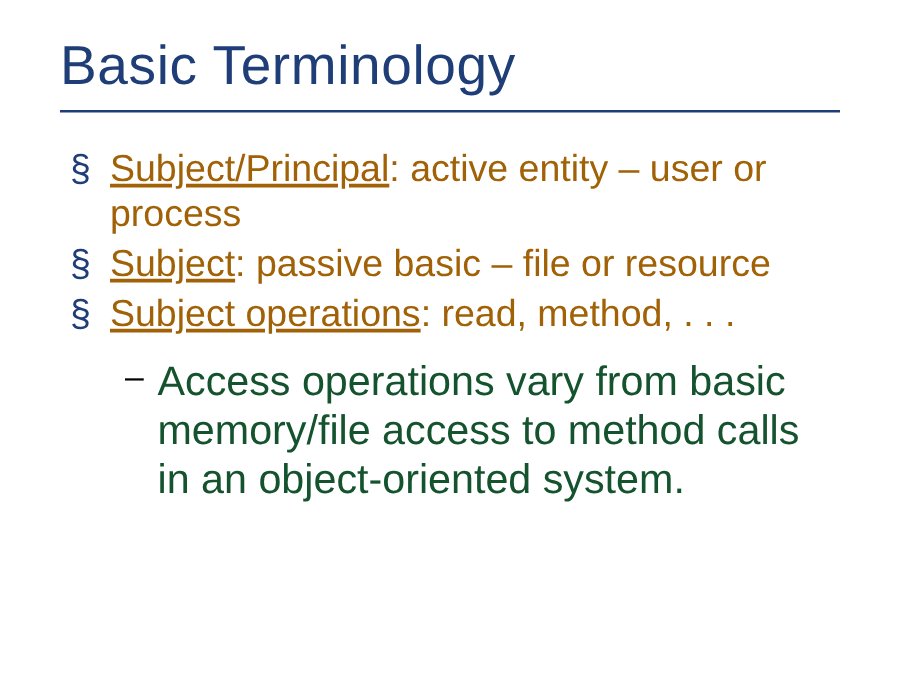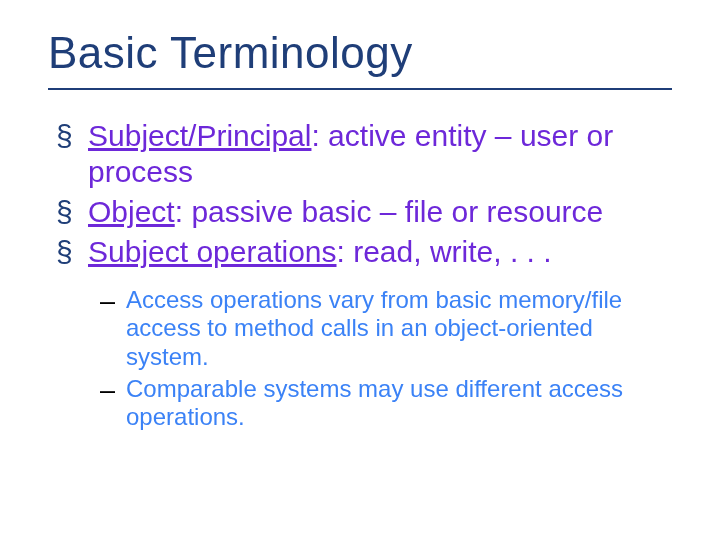--- a/index.html
+++ b/index.html
@@ -33,21 +33,21 @@
   .bullets {
     list-style: none;
     padding: 0;
     margin: 0 0 16px 0;
   }
   .bullets > li {
     position: relative;
     padding-left: 40px;
     font-size: 30px;
     line-height: 1.2;
-    color: #6d28d9;
+    color: #a16207;
     margin-bottom: 4px;
   }
   .bullets > li::before {
     content: "§";
     position: absolute;
     left: 8px;
     top: 0;
     color: #1f3e78;
     font-size: 30px;
   }
@@ -55,23 +55,23 @@
     text-decoration: underline;
   }
   .sub {
     list-style: none;
     padding: 0;
     margin: 10px 0 0 0;
   }
   .sub > li {
     position: relative;
     padding-left: 78px;
-    font-size: 24px;
+    font-size: 33px;
     line-height: 1.18;
-    color: #3b82f6;
+    color: #14532d;
     margin-bottom: 4px;
   }
   .sub > li::before {
     content: "–";
     position: absolute;
     left: 52px;
     top: 0;
     color: #000;
     font-size: 27px;
   }
@@ -80,23 +80,22 @@
 <body>
 
 <div class="slide">
   <h1 class="title">Basic Terminology</h1>
   <hr class="rule">
   <ul class="bullets">
     <li>
       <span class="term">Subject/Principal</span><span>: active entity – user or process</span>
     </li>
     <li>
-      <span class="term">Object</span><span>: passive basic – file or resource</span>
+      <span class="term">Subject</span><span>: passive basic – file or resource</span>
     </li>
     <li>
-      <span class="term">Subject operations</span><span>: read, write, . . .</span>
+      <span class="term">Subject operations</span><span>: read, method, . . .</span>
     </li>
   </ul>
   <ul class="sub">
     <li>Access operations vary from basic memory/file access to method calls in an object-oriented system.</li>
-    <li>Comparable systems may use different access operations.</li>
   </ul>
 </div>
 
 </body></html>

